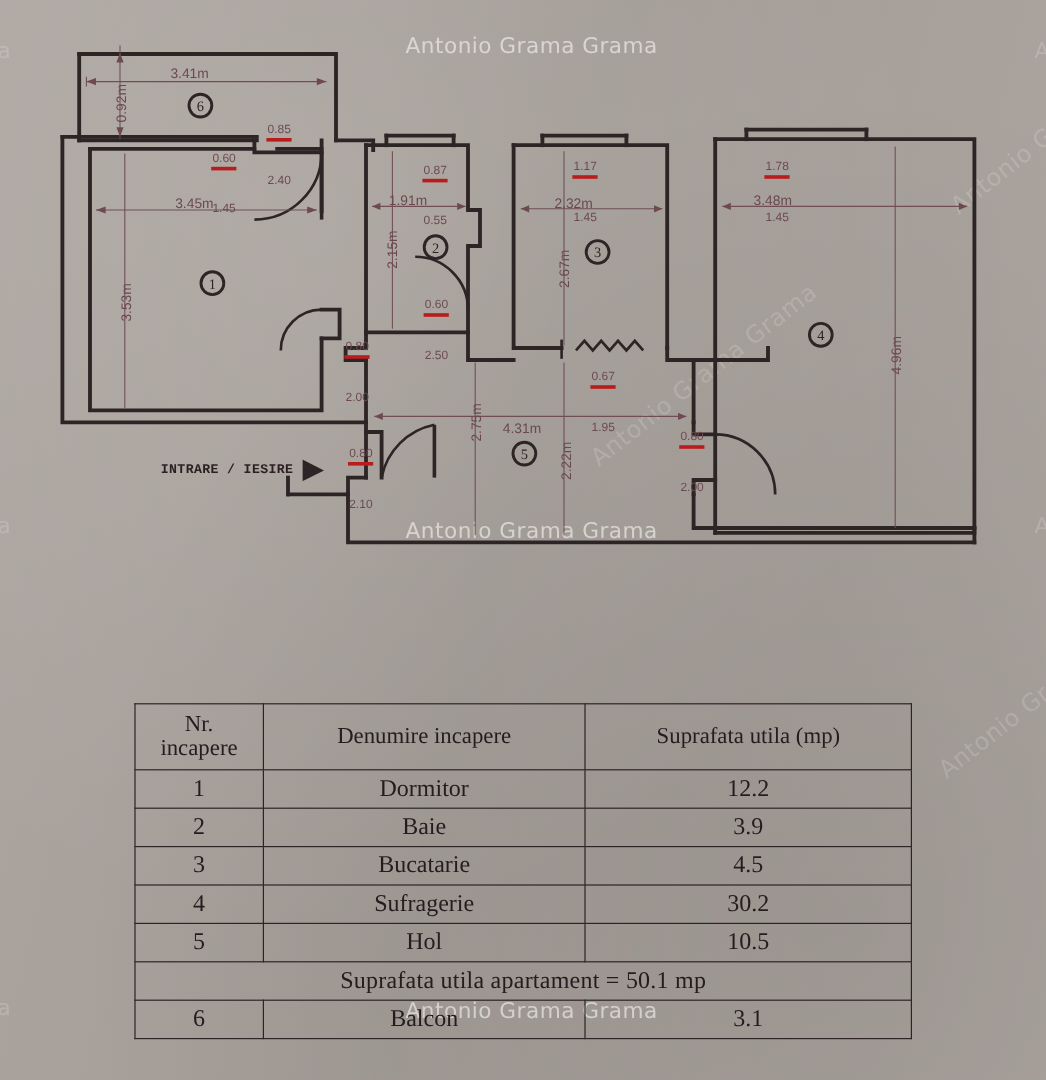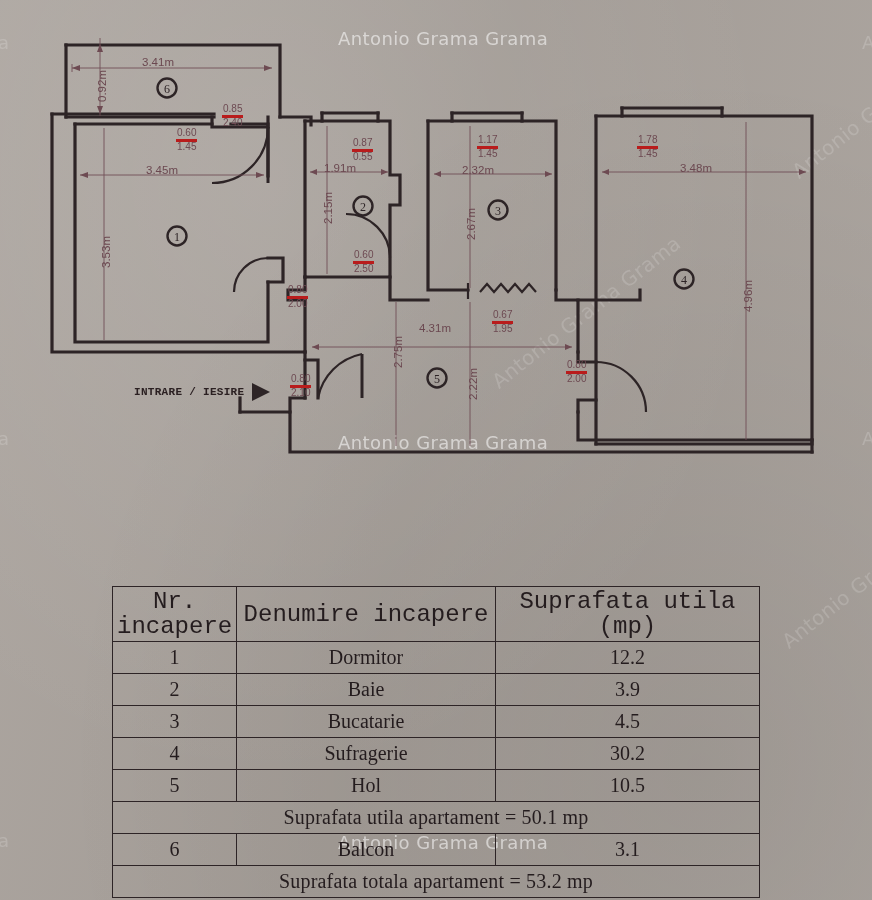--- a/index.html
+++ b/index.html
@@ -30,39 +30,39 @@
   #plan{position:absolute;left:0;top:0;width:872px;height:500px;}
   #plan svg{display:block;}
   .lbl{
     position:absolute;color:#6d4a52;
     font-family:"Liberation Sans", sans-serif;
     font-size:10px;line-height:1.05;white-space:nowrap;text-align:center;
   }
   .lbl.dim{font-size:11.5px;color:#6b4850;}
   .frac{display:inline-block;text-align:center;}
   .frac .n{display:block;border-bottom:3px solid #b91c1c;padding:0 1px;}
-  .frac .d{display:block;padding:0 1px;}
+  .frac .d{display:block;padding:0 1px;margin-top:28px;}
   .vert{transform:rotate(-90deg);transform-origin:left top;}
   .entr{
     position:absolute;color:#2b2022;font-weight:bold;
     font-family:Liberation Mono, monospace;font-size:11px;letter-spacing:.3px;
   }
 
   
   #tbl{
     position:absolute;left:112px;top:586px;width:648px;
     border-collapse:collapse;background:transparent;
   }
   #tbl td,#tbl th{
     border:1.4px solid #2d2426;color:#241c1e;
     font-family:"Liberation Serif", serif;
     text-align:center;vertical-align:middle;
     padding:2px 4px;font-weight:normal;
   }
-  #tbl th{font-size:24px;line-height:1.05;height:50px;font-family:Liberation Mono, monospace;}
+  #tbl th{font-size:19px;line-height:1.05;height:50px;}
   #tbl td{font-size:20px;height:27px;}
   .c-nr{width:100px;}
   .c-nm{width:272px;}
   .c-sp{width:276px;}
   .total{font-weight:bold;font-size:19px;height:32px;letter-spacing:.2px;}
 </style>
 </head>
 <body>
 
 <div id="paper"></div>
@@ -231,24 +231,24 @@
 
   <div class="lbl dim" style="left:146px;top:164px;">3.45m</div>
   <div class="lbl dim vert" style="left:100px;top:268px;">3.53m</div>
 
   <div class="lbl dim" style="left:324px;top:162px;">1.91m</div>
   <div class="lbl dim vert" style="left:322px;top:224px;">2.15m</div>
 
   <div class="lbl dim" style="left:462px;top:164px;">2.32m</div>
   <div class="lbl dim vert" style="left:465px;top:240px;">2.67m</div>
 
-  <div class="lbl dim" style="left:680px;top:162px;">3.48m</div>
+  <div class="lbl dim" style="left:628px;top:162px;">3.48m</div>
   <div class="lbl dim vert" style="left:742px;top:312px;">4.96m</div>
 
-  <div class="lbl dim" style="left:419px;top:322px;">4.31m</div>
+  <div class="lbl dim" style="left:419px;top:352px;">4.31m</div>
   <div class="lbl dim vert" style="left:392px;top:368px;">2.75m</div>
   <div class="lbl dim vert" style="left:467px;top:400px;">2.22m</div>
 
   <div class="lbl" style="left:222px;top:104px;">
     <span class="frac"><span class="n">0.85</span><span class="d">2.40</span></span>
   </div>
   <div class="lbl" style="left:176px;top:128px;">
     <span class="frac"><span class="n">0.60</span><span class="d">1.45</span></span>
   </div>
   <div class="lbl" style="left:287px;top:285px;">
@@ -320,17 +320,14 @@
       <td>10.5</td>
     </tr>
     <tr>
       <td class="total" colspan="3">Suprafata utila apartament = 50.1 mp</td>
     </tr>
     <tr>
       <td>6</td>
       <td>Balcon</td>
       <td>3.1</td>
     </tr>
-    <tr>
-      <td class="total" colspan="3">Suprafata totala apartament  =  53.2 mp</td>
-    </tr>
   </tbody>
 </table>
 
 </body></html>

